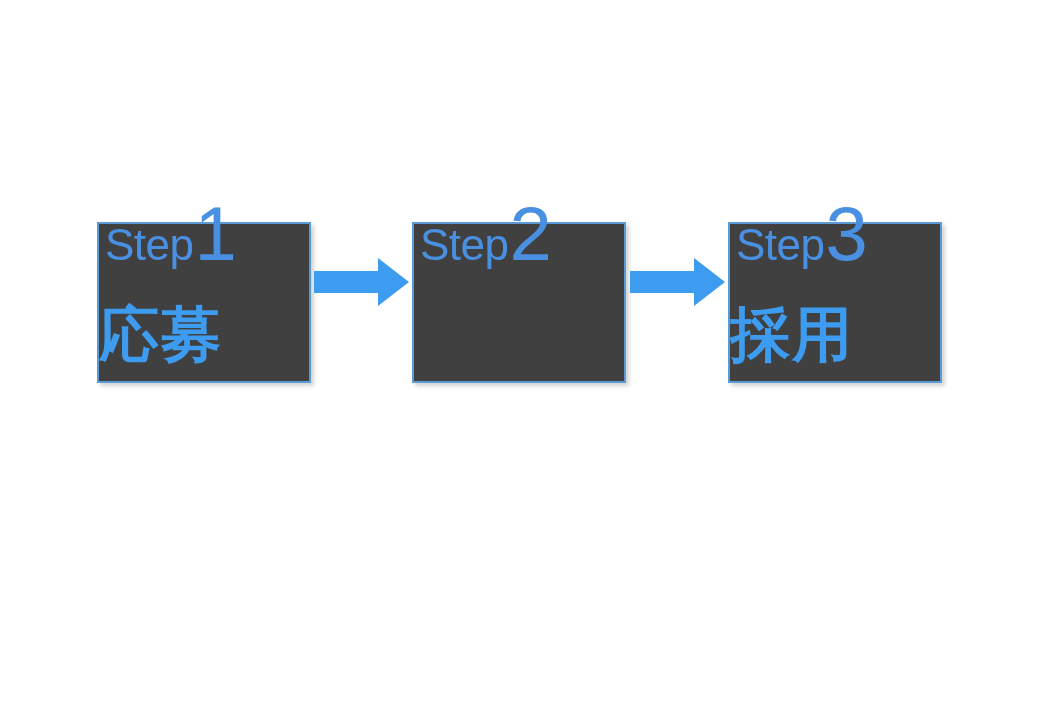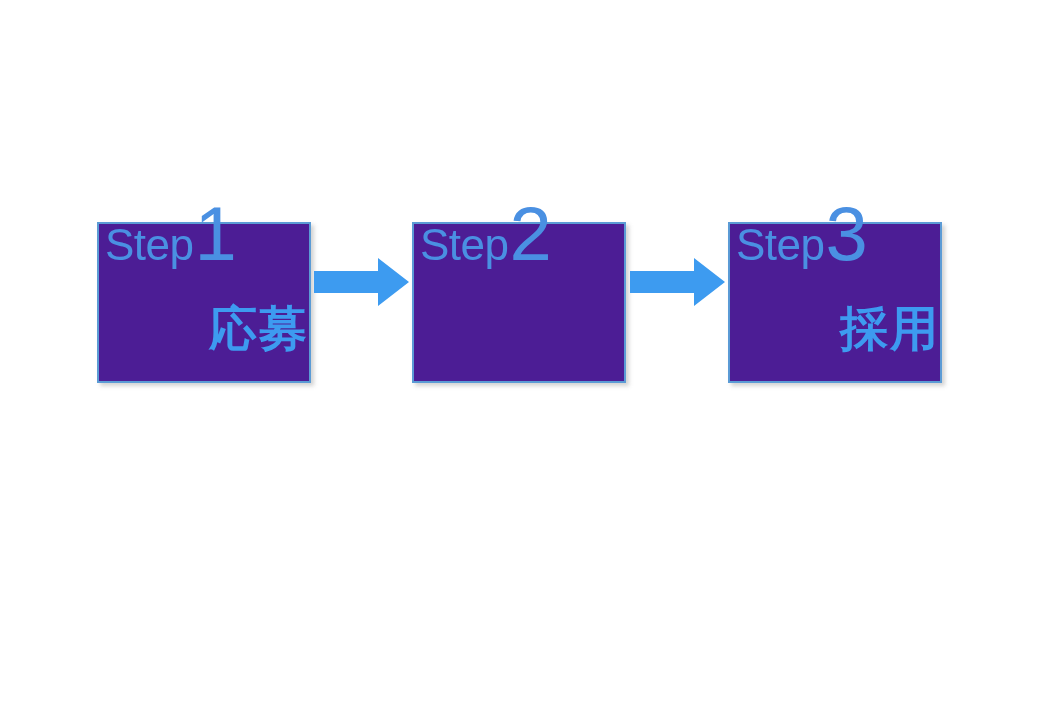--- a/index.html
+++ b/index.html
@@ -21,21 +21,21 @@
     height: 720px;
     background: #ffffff;
   }
 
   
   .step-box {
     position: absolute;
     width: 214px;
     height: 161px;
     top: 222px;
-    background: #4c1d95;
+    background: #404040;
     border: 2px solid #5b9bd5;
     box-sizing: border-box;
     box-shadow: 3px 3px 4px rgba(140, 140, 140, 0.38);
   }
   #step-box-1 { left: 97px; }
   #step-box-2 { left: 412px; }
   #step-box-3 { left: 728px; }
 
   
   .step-heading {
@@ -62,23 +62,23 @@
     letter-spacing: -1px;
     margin-left: 1px;
   }
 
   
   .step-label {
     position: absolute;
     left: 0;
     right: 0;
     top: 80px;
-    text-align: right;
+    text-align: left;
     font-family: "DejaVu Sans", "Liberation Sans", sans-serif;
-    font-size: 48px;
+    font-size: 60px;
     font-weight: 700;
     color: #3d9bf0;
     letter-spacing: 2px;
     line-height: 1;
   }
 
   
   .flow-arrow {
     position: absolute;
     top: 258px;

